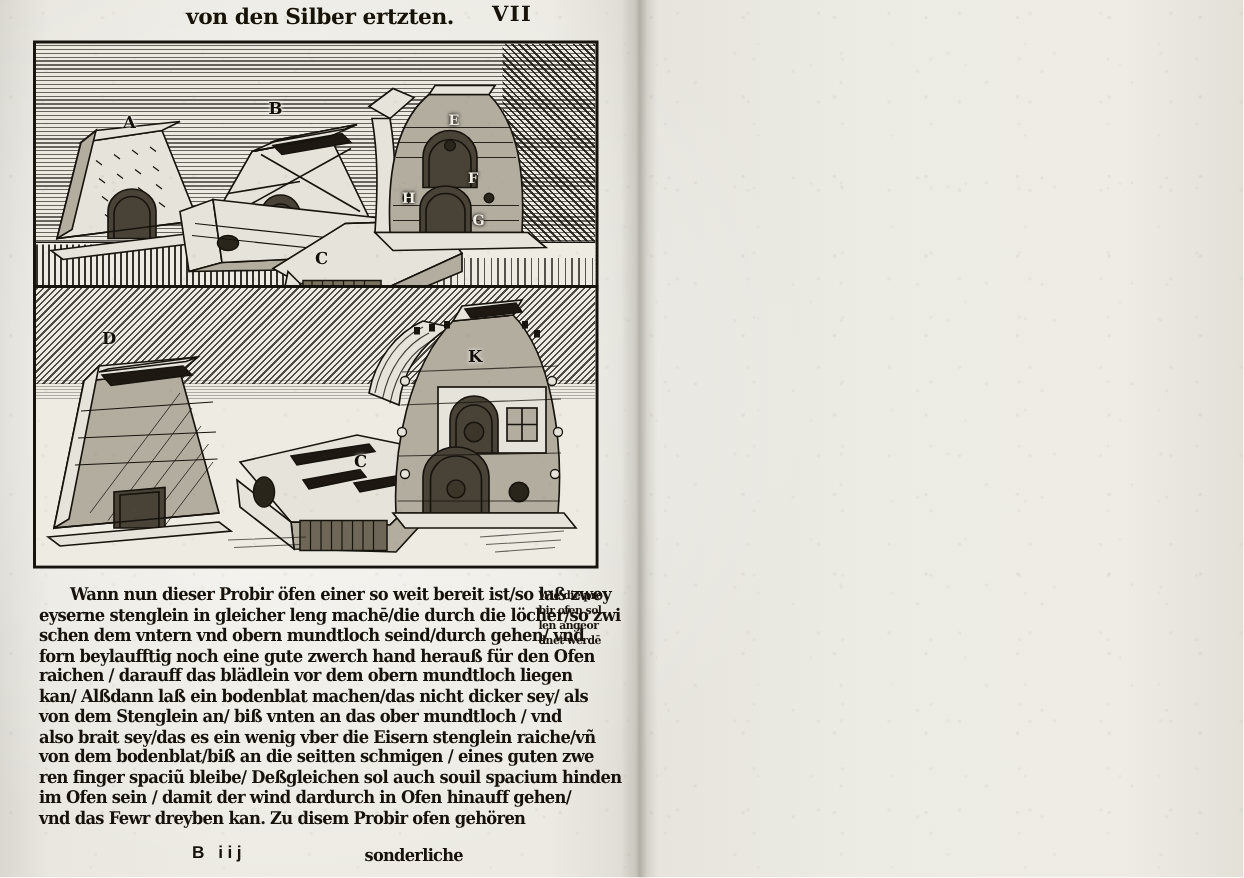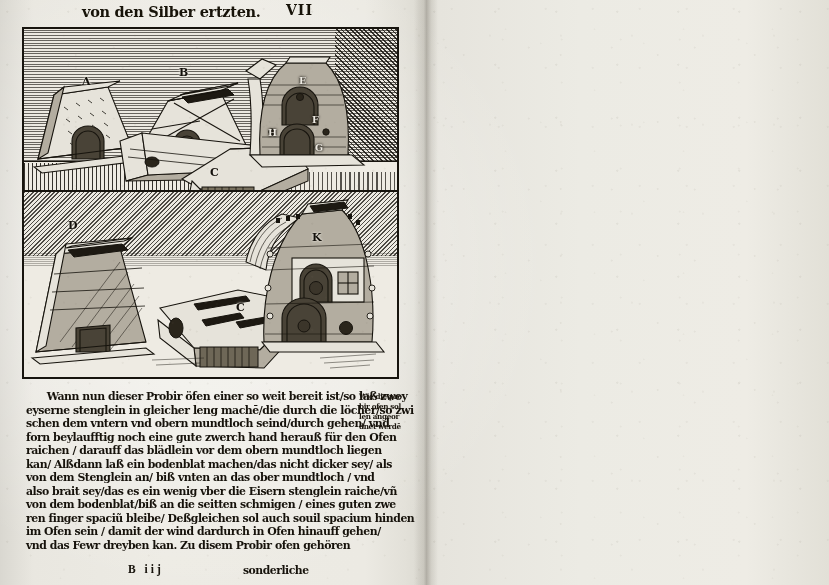--- a/index.html
+++ b/index.html
@@ -60,20 +60,21 @@
   #leaf-right { left: 418px; width: 411px; }
 
   .running-head {
     position: absolute;
     font-family: "DejaVu Serif", serif;
     font-weight: 700;
     color: #171309;
     font-size: 14.5px;
     letter-spacing: -0.3px;
     white-space: nowrap;
+    margin-left: 42px;
   }
   #head-left-title  { left: 82px;  top: 3px; }
   #head-left-folio  { left: 286px; top: 2px; font-size: 14px; letter-spacing: 1px; }
 
   
   #body-left {
     position: absolute;
     left: 26px;
     top: 390px;
     width: 332px;
@@ -110,21 +111,21 @@
     white-space: nowrap;
     transform: scaleX(.95);
     transform-origin: left center;
   }
 
   
   #signature {
     position: absolute;
     left: 128px;
     top: 563px;
-    font-family: Liberation Serif, serif;
+    font-family: Liberation Sans, sans-serif;
     font-weight: 700;
     font-size: 11.5px;
     color: #16120b;
     letter-spacing: 3px;
   }
   #catchword {
     position: absolute;
     left: 243px;
     top: 563px;
     font-family: "DejaVu Serif", serif;

